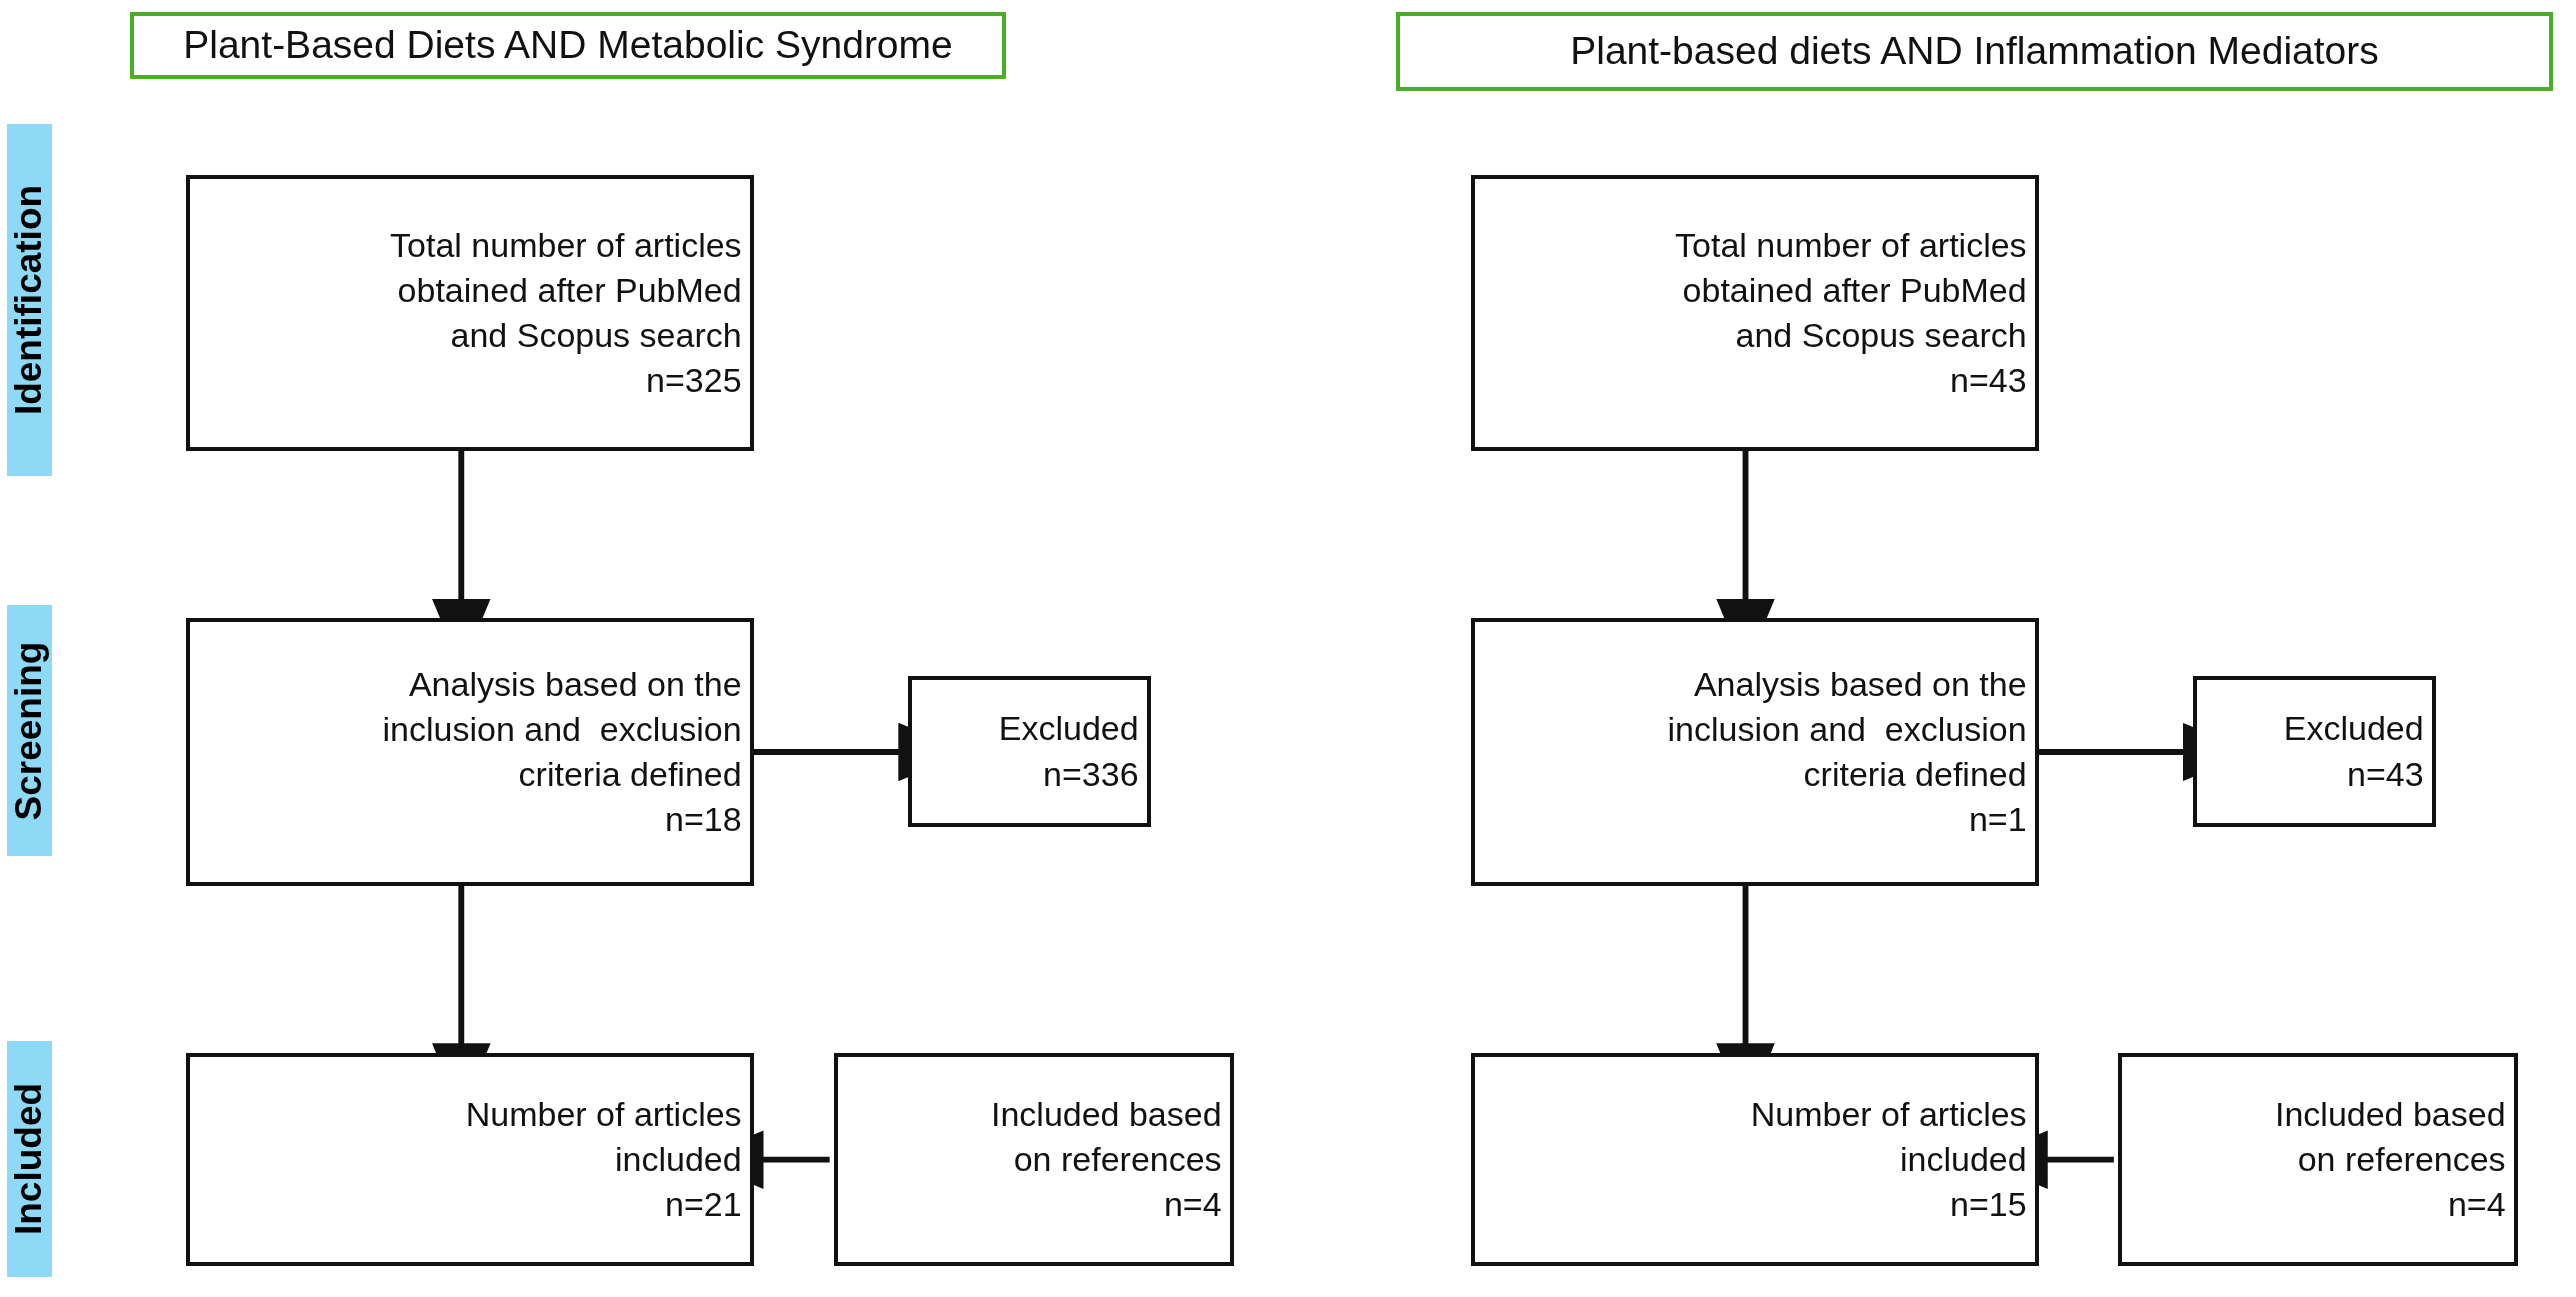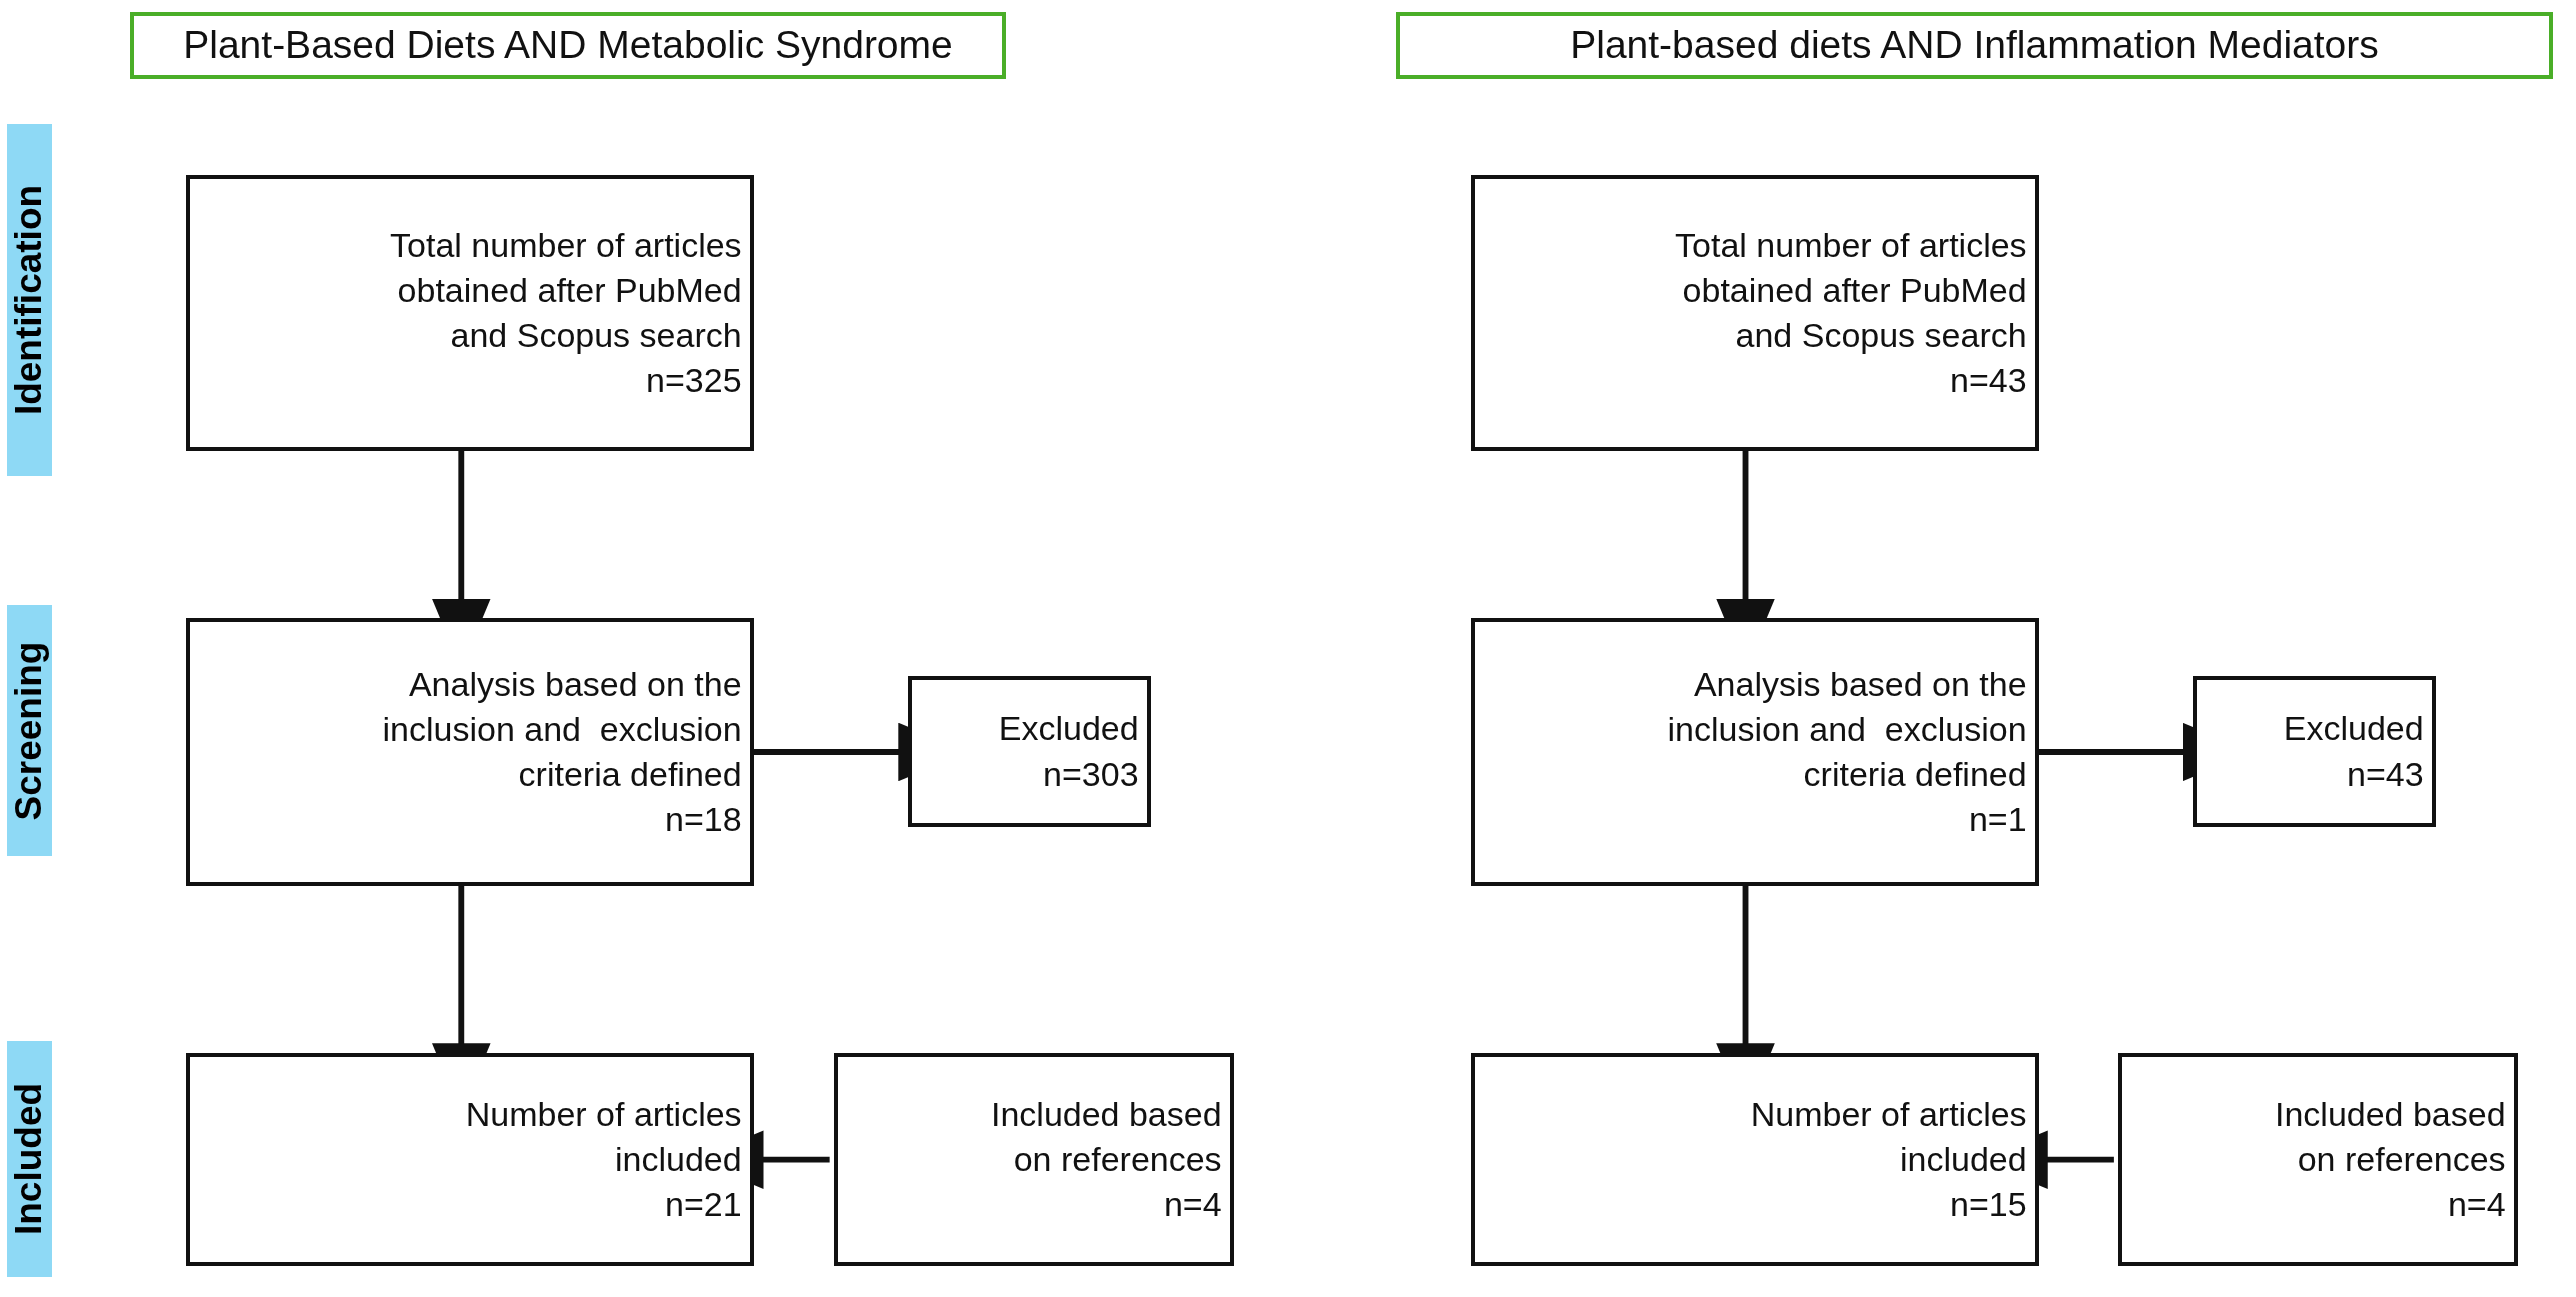--- a/index.html
+++ b/index.html
@@ -127,36 +127,36 @@
 
   <div class="flow-box" style="left:186px; top:618px; width:568px; height:268px;">
     <div class="line">Analysis based on the</div>
     <div class="line">inclusion and  exclusion</div>
     <div class="line">criteria defined</div>
     <div class="line">n=18</div>
   </div>
 
   <div class="flow-box" style="left:908px; top:676px; width:243px; height:151px;">
     <div class="line">Excluded</div>
-    <div class="line">n=303</div>
+    <div class="line">n=336</div>
   </div>
 
   <div class="flow-box" style="left:186px; top:1053px; width:568px; height:213px;">
     <div class="line">Number of articles</div>
     <div class="line">included</div>
     <div class="line">n=21</div>
   </div>
 
   <div class="flow-box" style="left:834px; top:1053px; width:400px; height:213px;">
     <div class="line">Included based</div>
     <div class="line">on references</div>
     <div class="line">n=4</div>
   </div>
 
-  <div class="title-box" style="left:1396px; top:11.7px; width:1157px; height:67px;">
+  <div class="title-box" style="left:1396px; top:11.7px; width:1157px; height:79px;">
     <span>Plant-based diets AND Inflammation Mediators</span>
   </div>
 
   <div class="flow-box" style="left:1471px; top:175px; width:568px; height:276px;">
     <div class="line">Total number of articles</div>
     <div class="line">obtained after PubMed</div>
     <div class="line">and Scopus search</div>
     <div class="line">n=43</div>
   </div>
 

